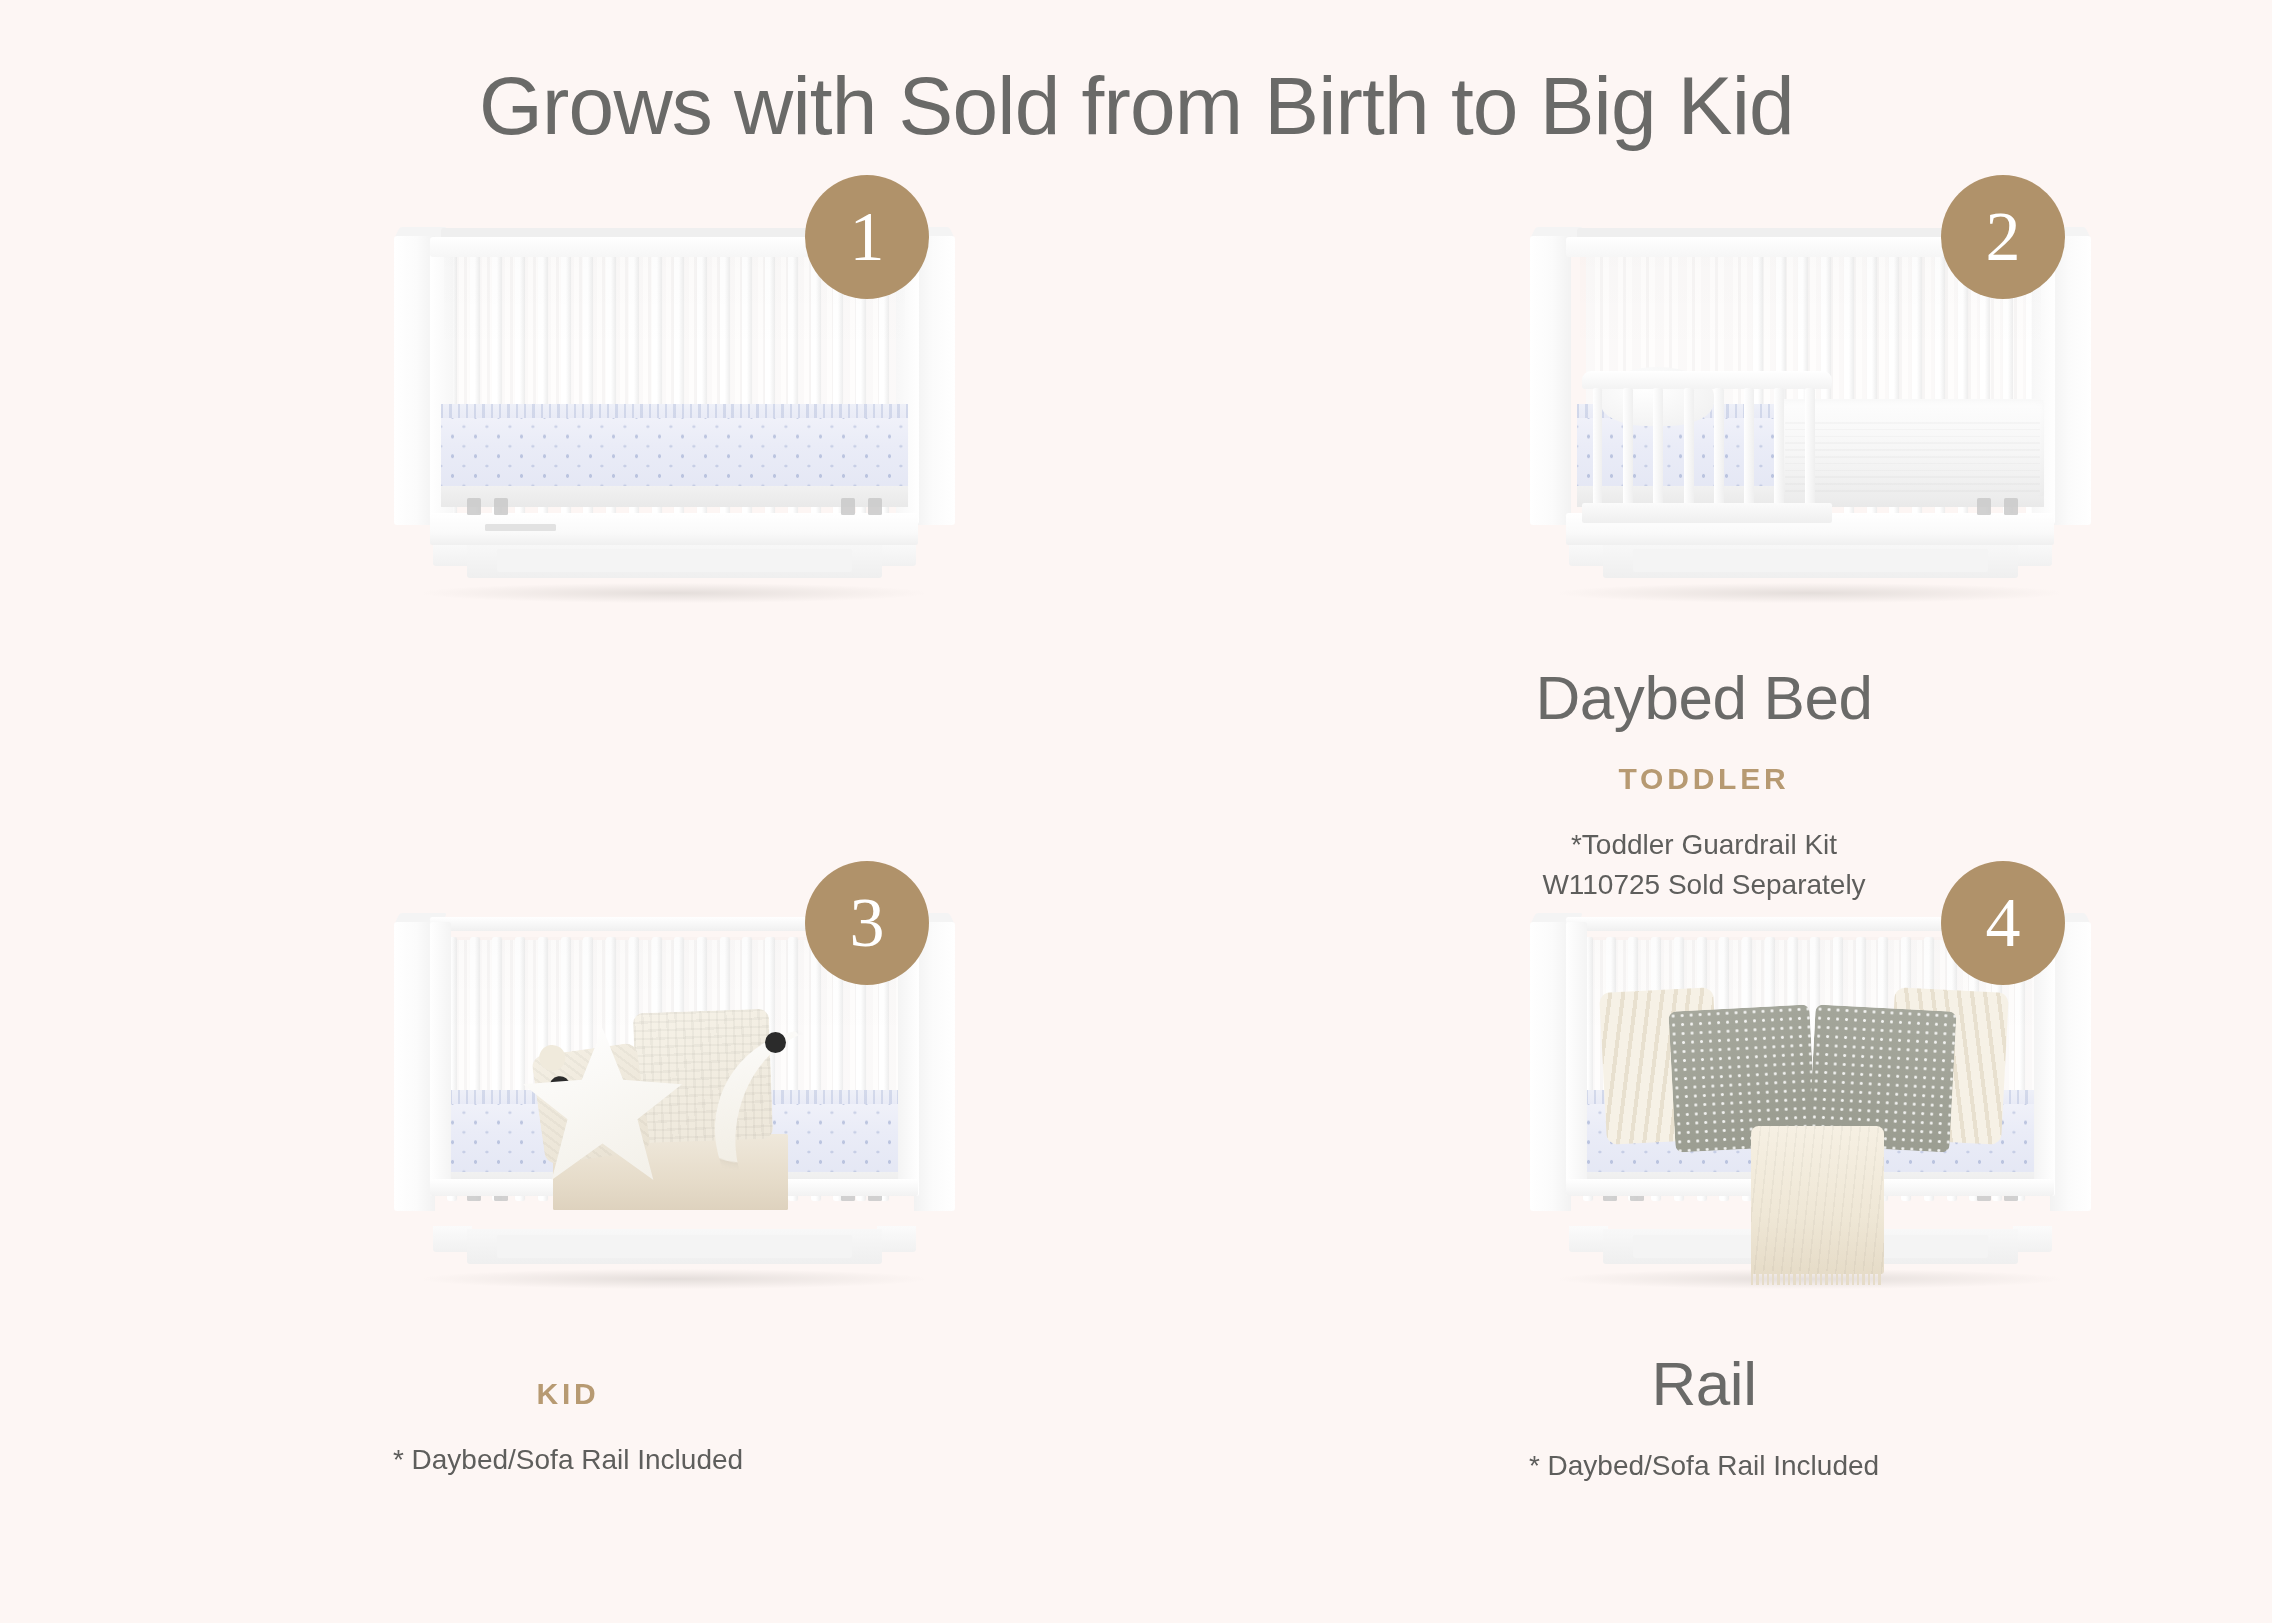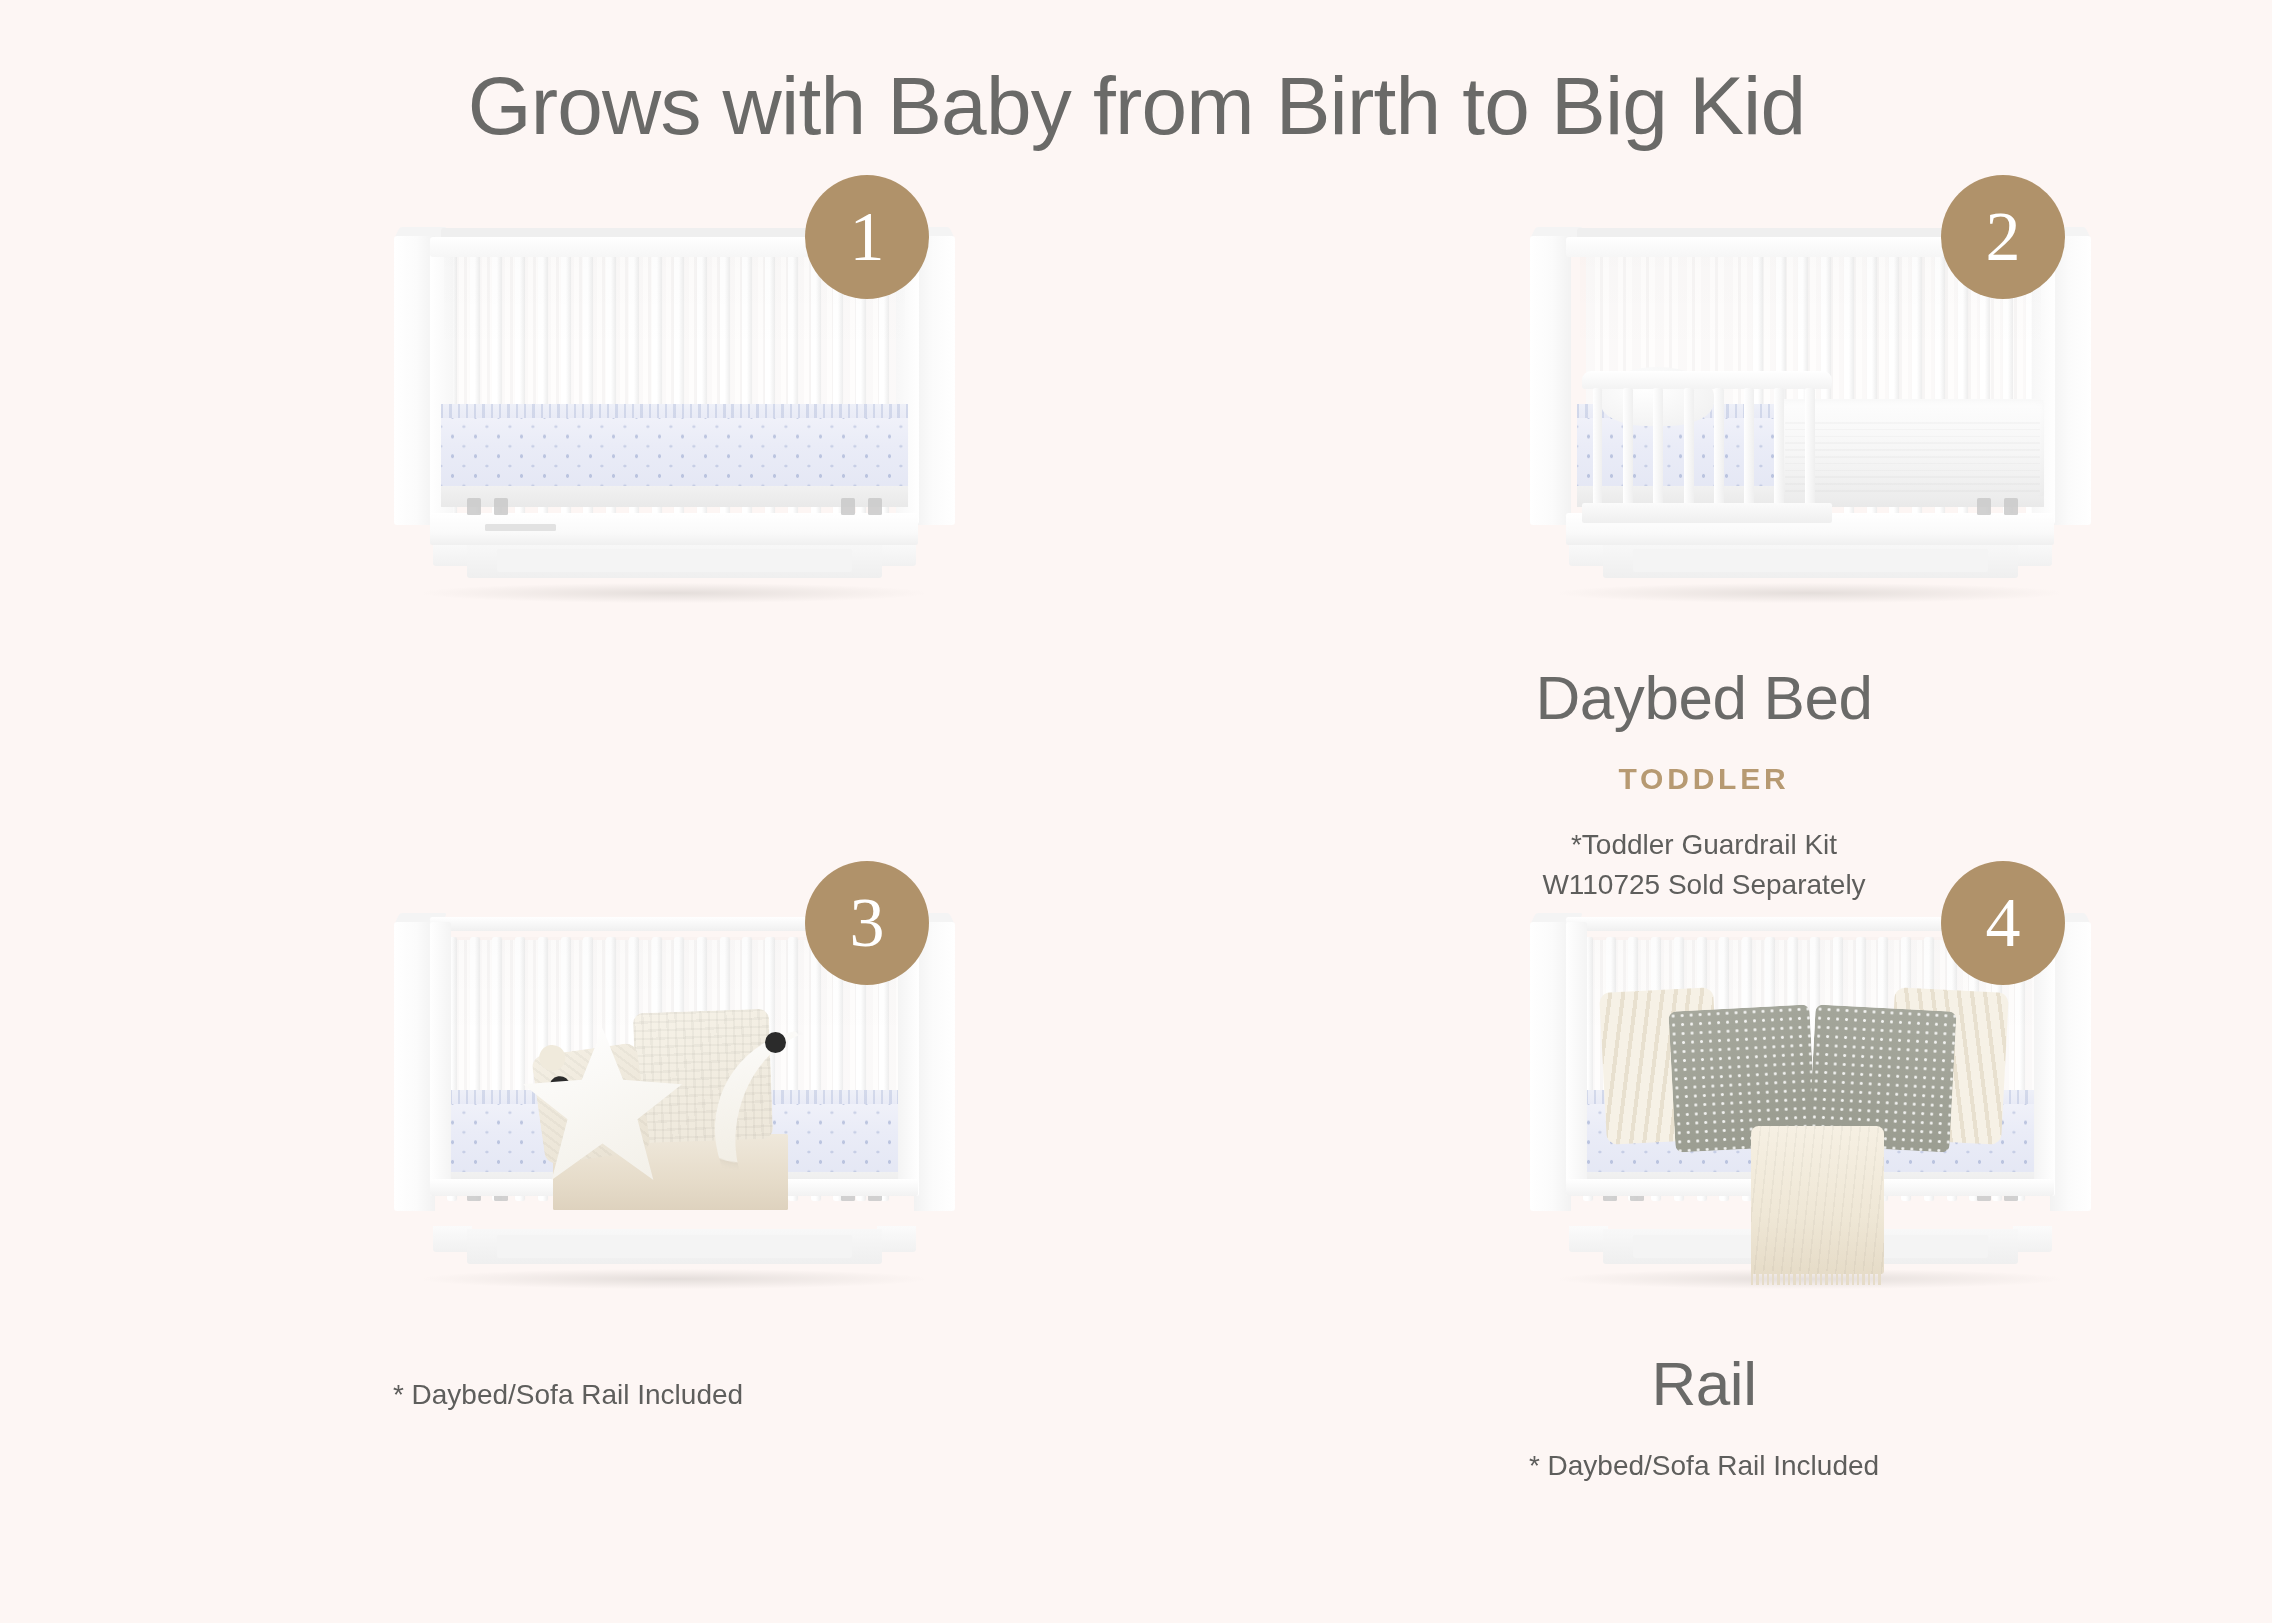--- a/index.html
+++ b/index.html
@@ -370,21 +370,21 @@
   
   .crib .inner-shade{
     position:absolute;left:50px;top:32px;width:461px;height:264px;
     background:linear-gradient(180deg, rgba(0,0,0,.012), rgba(0,0,0,0) 40%);
     z-index:2;
   }
 </style>
 </head>
 <body>
 
-<div class="page-title">Grows with Baby from Birth to Big Kid</div>
+<div class="page-title">Grows with Sold from Birth to Big Kid</div>
 
 <div class="grid">
 
   <div class="cell cell-0">
     <div class="stage">
       <div class="badge">1</div>
 
       <div class="crib">
         <div class="floor-shadow"></div>
         <div class="side-top-l"></div>
@@ -562,20 +562,21 @@
         <div class="bracket" style="left:100px"></div>
         <div class="bracket" style="right:73px"></div>
         <div class="bracket" style="right:100px"></div>
         <div class="foot-l"></div>
         <div class="foot-r"></div>
         <div class="plinth"></div>
         <div class="plinth-inner"></div>
       </div>
     </div>
     <div class="caption">
+      <div class="stage-tag">KID</div>
       <div class="note">* Daybed/Sofa Rail Included</div>
     </div>
   </div>
 
   <div class="cell cell-3">
     <div class="stage">
       <div class="badge">4</div>
 
       <div class="crib sofa">
         <div class="floor-shadow"></div>

